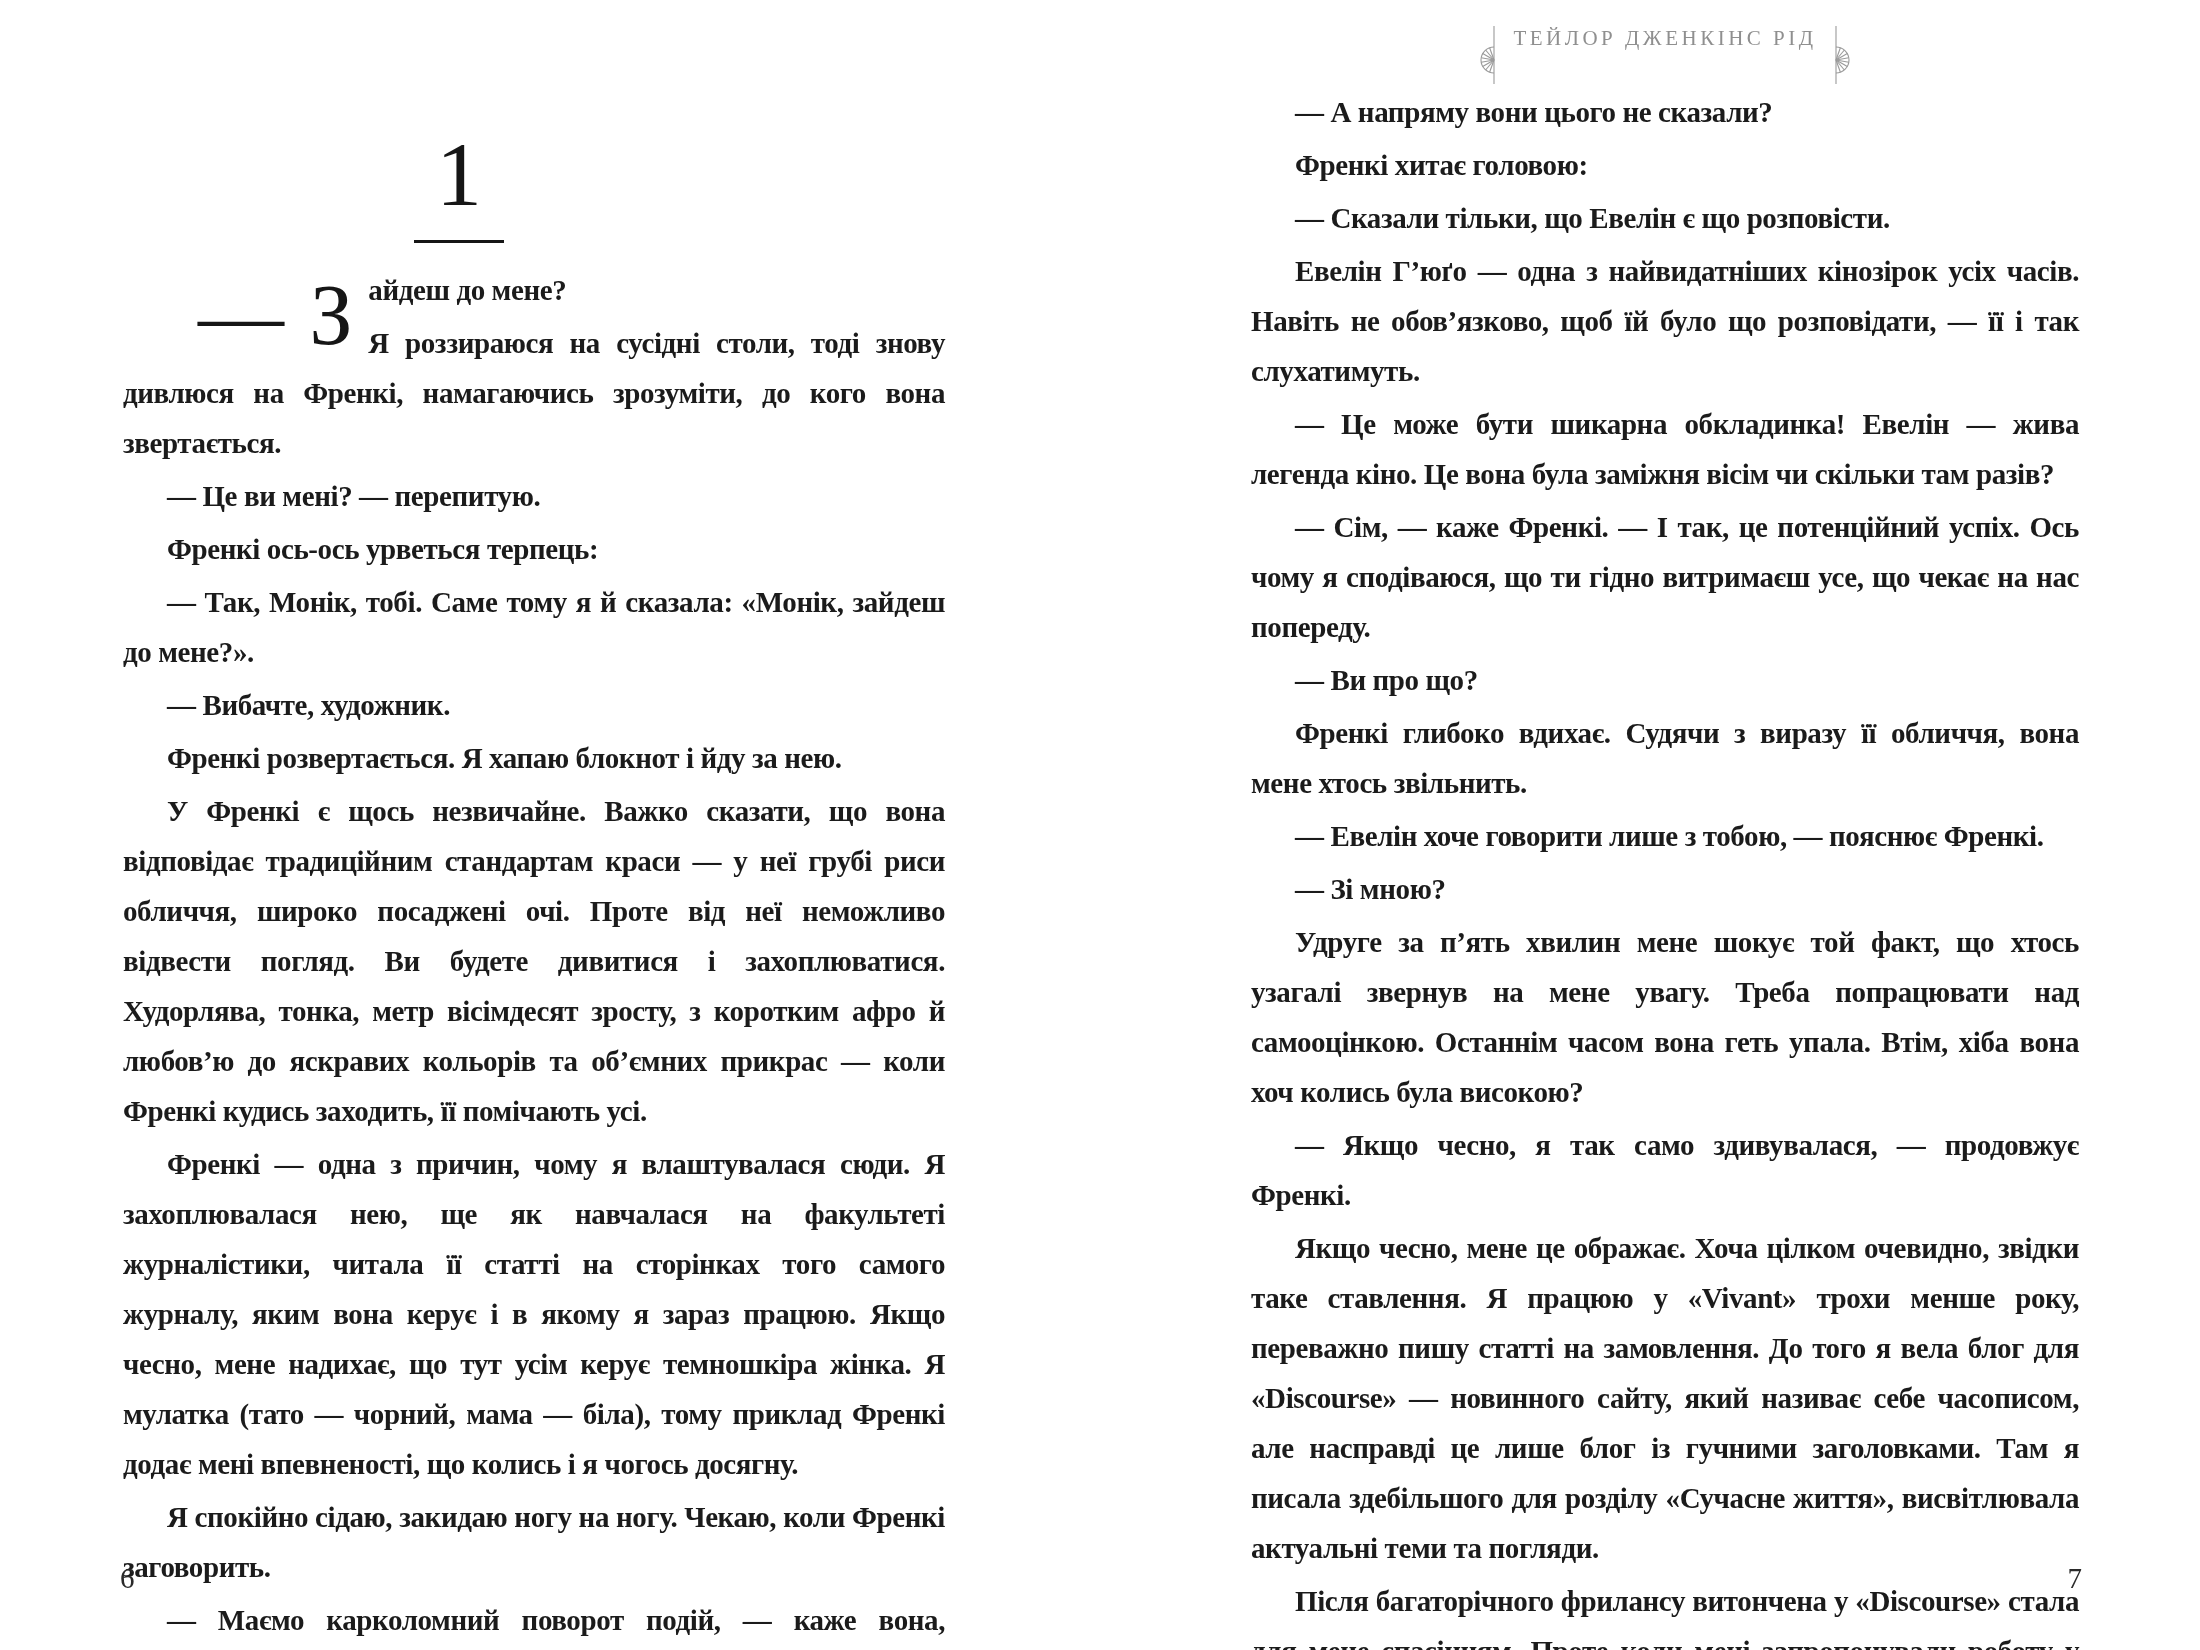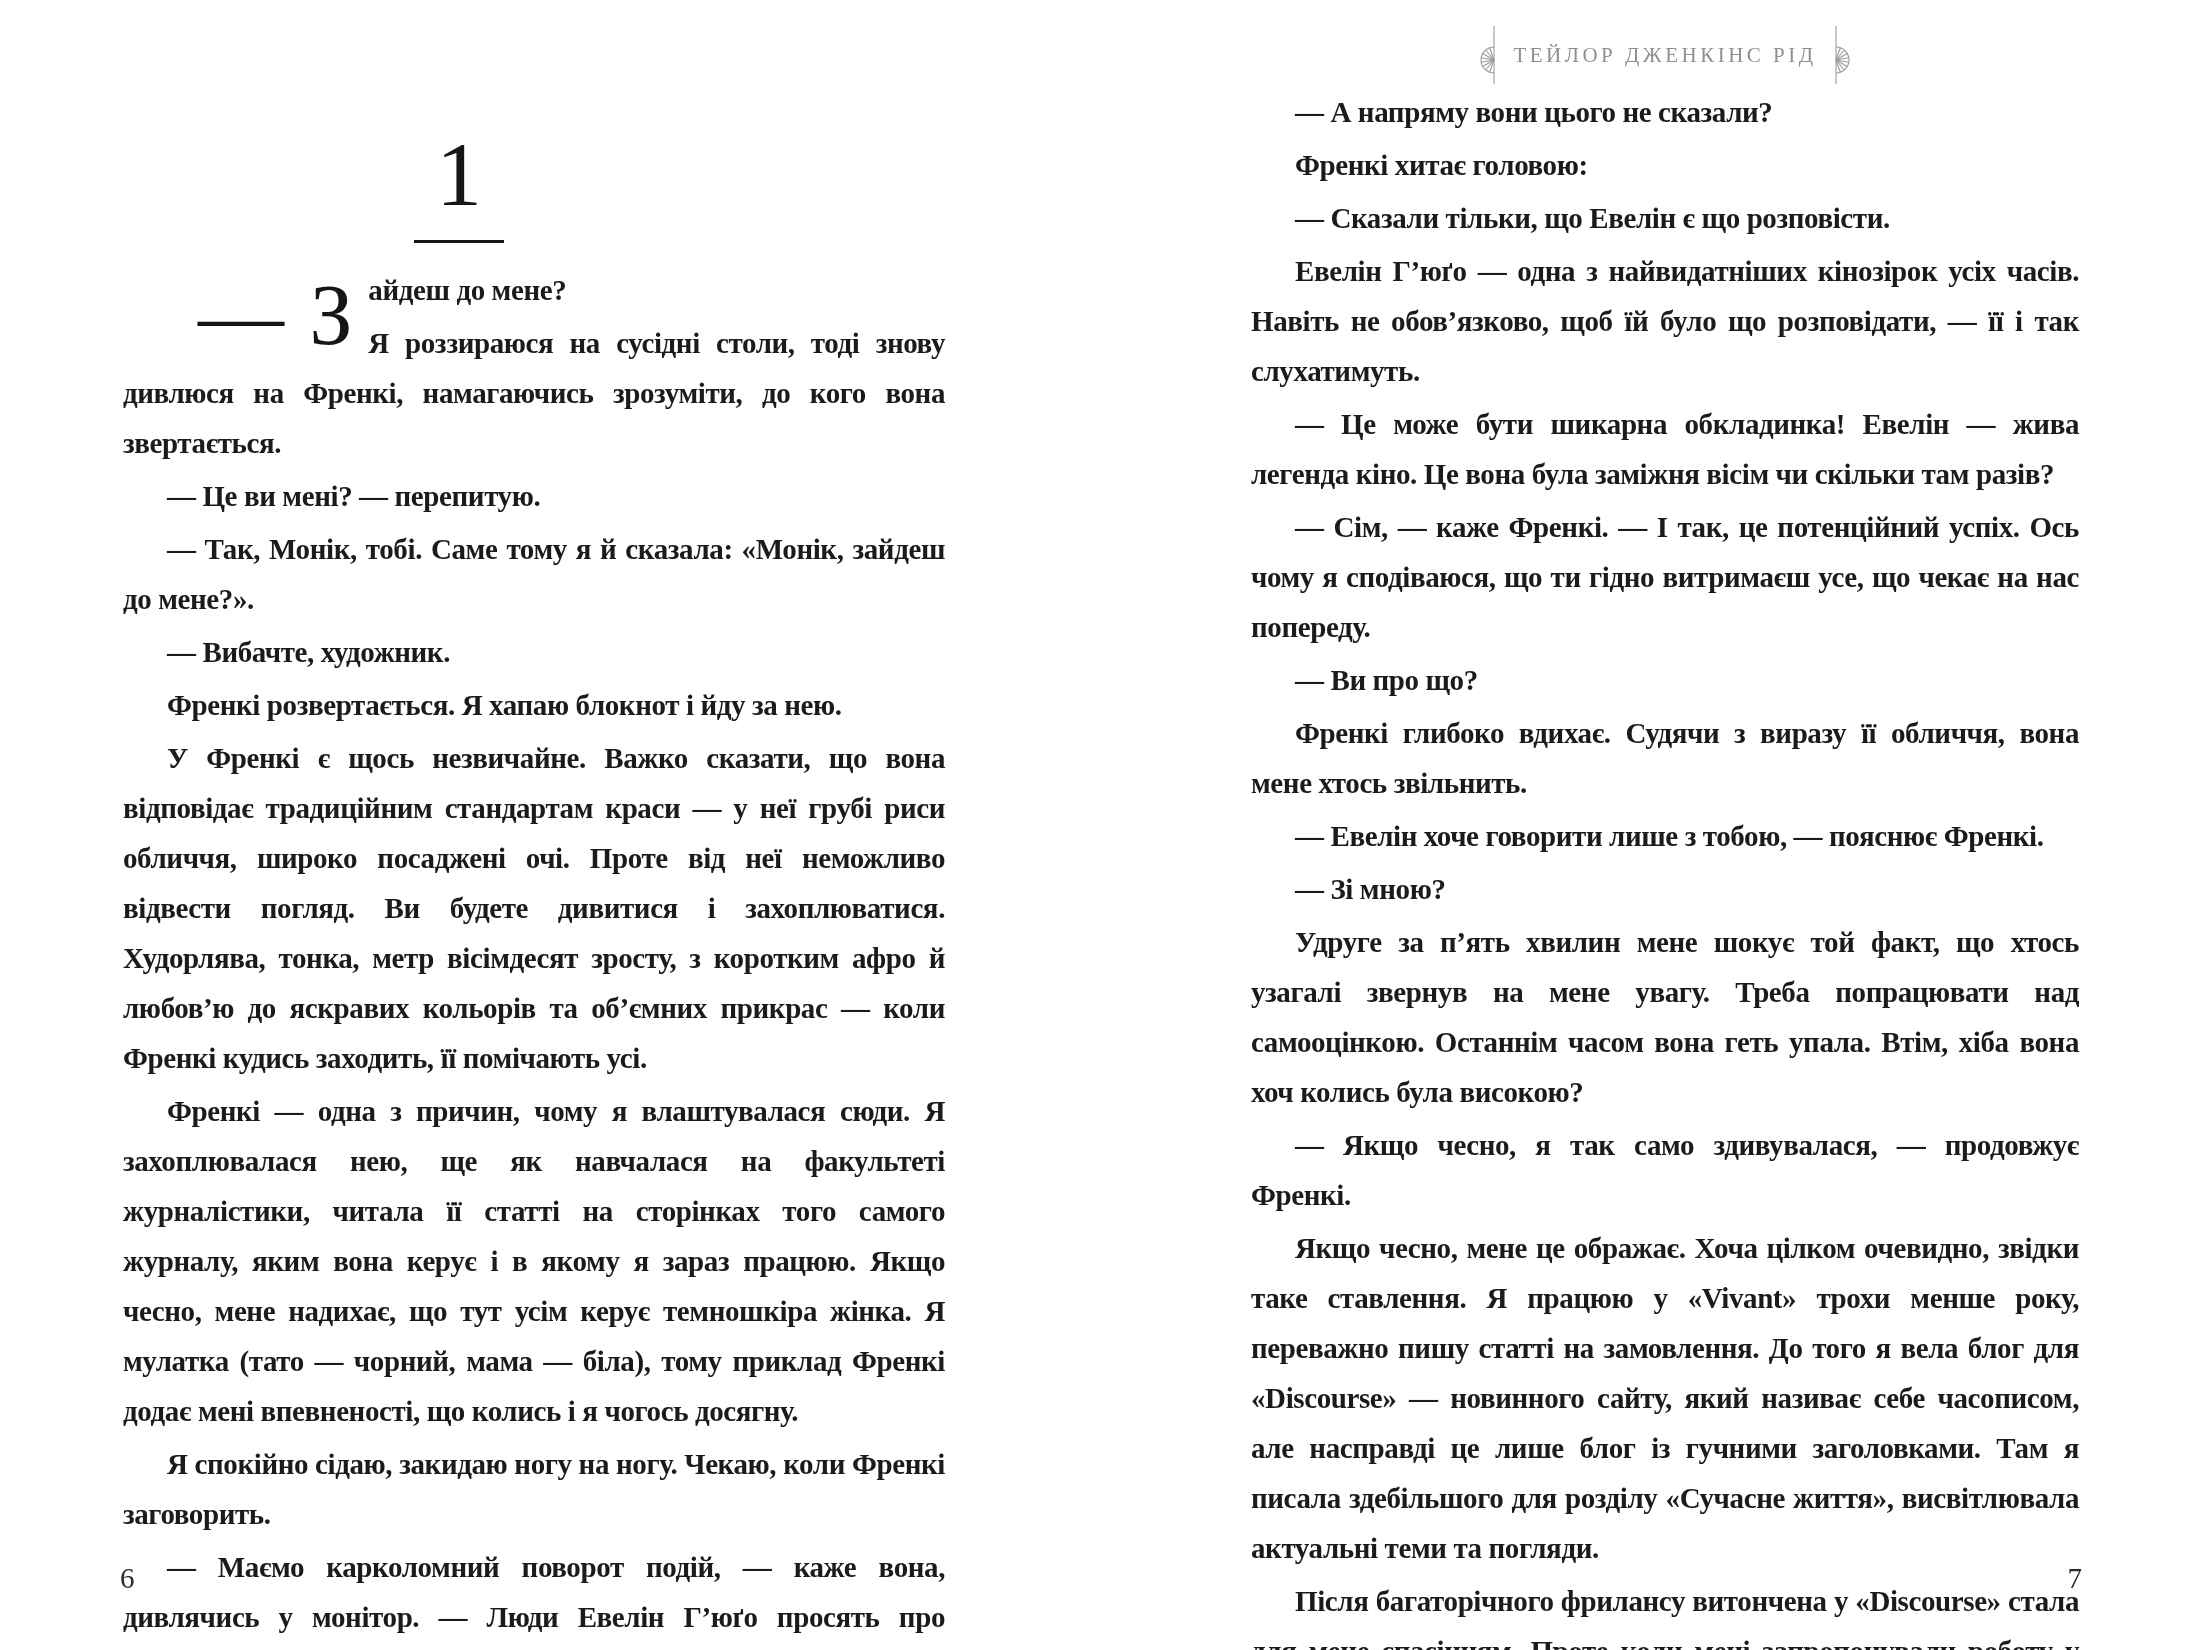--- a/index.html
+++ b/index.html
@@ -12,21 +12,21 @@
     overflow:hidden;
     -webkit-font-smoothing:antialiased;
   }
   .page{position:absolute;top:0;}
   .page-left{left:120px;width:828px;}
   .page-right{left:1248px;width:834px;}
 
   
   .running-head{
     position:absolute;left:0;top:26px;width:100%;
-    display:flex;align-items:center;justify-content:center;gap:16px;
+    display:flex;align-items:flex-start;justify-content:center;gap:16px;
     color:#8f8f8f;
   }
   .running-head .title{
     font-size:21px;letter-spacing:3.5px;white-space:nowrap;
     color:#8f8f8f;
   }
   .orn{display:block;}
   .orn-right{transform:scaleX(-1);}
 
   
@@ -70,20 +70,21 @@
     <div class="chapter-number">1</div>
     <hr class="chapter-rule">
   </div>
   <div class="bodytext">
     <div class="opening">
       <span class="dropcap"><span class="dc-dash">—</span><span class="dc-letter">З</span></span>
       <p>айдеш до мене?</p>
       <p>Я роззираюся на сусідні столи, тоді знову дивлюся на Френкі, намагаючись зрозуміти, до кого вона звертається.</p>
     </div>
     <p>— Це ви мені? — перепитую.</p>
+    <p>Френкі ось-ось урветься терпець:</p>
     <p>— Так, Монік, тобі. Саме тому я й сказала: «Монік, зайдеш до мене?».</p>
     <p>— Вибачте, художник.</p>
     <p>Френкі розвертається. Я хапаю блокнот і йду за нею.</p>
     <p>У Френкі є щось незвичайне. Важко сказати, що вона відповідає традиційним стандартам краси — у неї грубі риси обличчя, широко посаджені очі. Проте від неї неможливо відвести погляд. Ви будете дивитися і захоплюватися. Худорлява, тонка, метр вісімдесят зросту, з коротким афро й любов’ю до яскравих кольорів та об’ємних прикрас — коли Френкі кудись заходить, її помічають усі.</p>
     <p>Френкі — одна з причин, чому я влаштувалася сюди. Я захоплювалася нею, ще як навчалася на факультеті журналістики, читала її статті на сторінках того самого журналу, яким вона керує і в якому я зараз працюю. Якщо чесно, мене надихає, що тут усім керує темношкіра жінка. Я мулатка (тато — чорний, мама — біла), тому приклад Френкі додає мені впевненості, що колись і я чогось досягну.</p>
     <p>Я спокійно сідаю, закидаю ногу на ногу. Чекаю, коли Френкі заговорить.</p>
     <p>— Маємо карколомний поворот подій, — каже вона, дивлячись у монітор. — Люди Евелін Г’юґо просять про статтю. Ексклюзивне інтерв’ю.</p>
 
   </div>
 </div>

